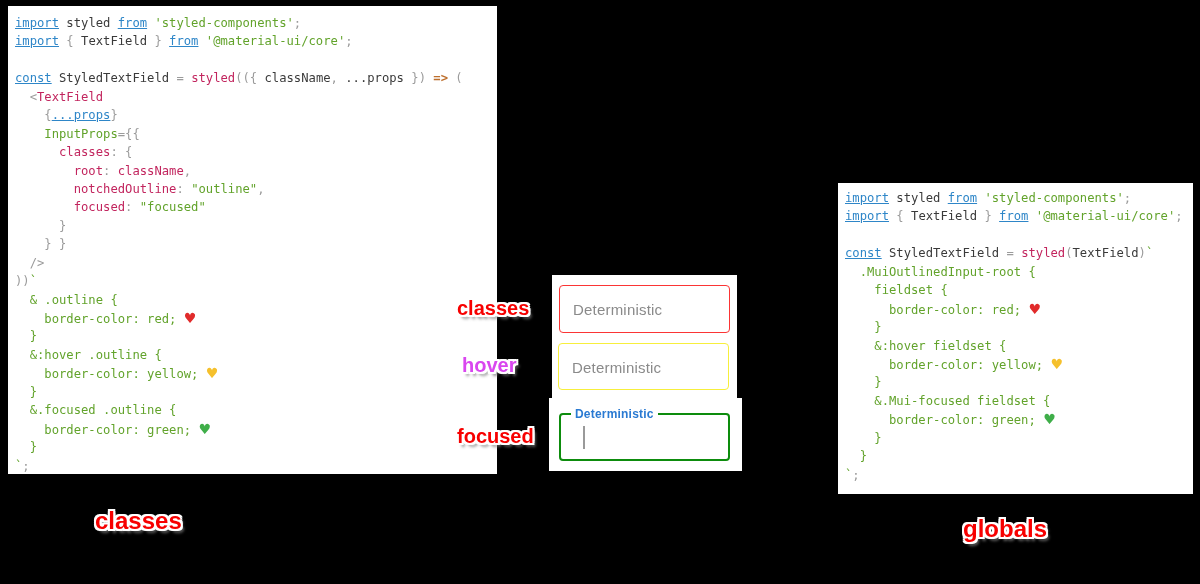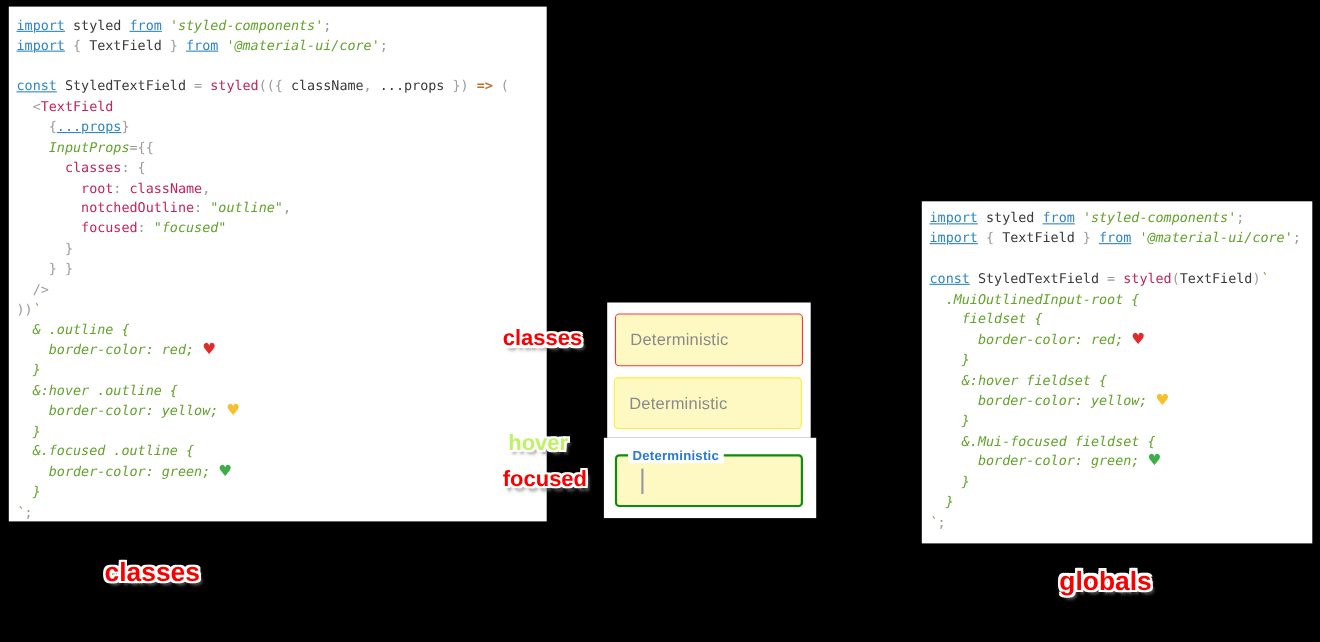--- a/index.html
+++ b/index.html
@@ -11,32 +11,32 @@
     position:absolute;background:#fff;
     font-family:"DejaVu Sans Mono",monospace;
     font-size:12.2px;line-height:18.45px;white-space:pre;overflow:hidden;
   }
   #left-code{left:8px;top:6px;width:489px;height:468px;padding:8px 0 0 7px;box-sizing:border-box;}
   #right-code{left:838px;top:183px;width:355px;height:311px;padding:6px 0 0 7px;box-sizing:border-box;}
   .code-line{height:18.45px;}
   .tok-kw{color:var(--kw);text-decoration:underline;}
   .tok-pl{color:var(--pl);}
   .tok-pun{color:var(--pun);}
-  .tok-gr{color:var(--gr);font-style:italic;}
+  .tok-gr{color:var(--gr);}
   .tok-mg{color:var(--mg);}
   .tok-ar{color:var(--ar);font-weight:bold;}
   .tok-hr{color:var(--hr);font-family:"DejaVu Sans",sans-serif;font-size:14px;}
   .tok-hy{color:var(--hy);font-family:"DejaVu Sans",sans-serif;font-size:14px;}
   .tok-hg{color:var(--hg);font-family:"DejaVu Sans",sans-serif;font-size:14px;}
 
   .mid-panel{position:absolute;background:#fff;}
   #mid-a{left:552px;top:275px;width:185px;height:123px;}
   #mid-b{left:549px;top:398px;width:193px;height:73px;}
 
-  .tf{position:absolute;background:#fef9c3;border-radius:4px;box-sizing:border-box;}
+  .tf{position:absolute;background:#ffffff;border-radius:4px;box-sizing:border-box;}
   #tf-default{left:559px;top:285px;width:171px;height:48px;}
   #tf-hover{left:558px;top:343px;width:171px;height:47px;}
   #tf-focused{left:559px;top:413px;width:171px;height:48px;}
   .tf .ph{
     position:absolute;left:13px;top:50%;transform:translateY(-50%);
     color:#8a8a8a;font-size:15px;letter-spacing:.2px;
   }
   .float-label{
     position:absolute;left:10px;top:-8px;background:#fff;padding:0 4px;
     font-size:12px;line-height:14px;font-weight:bold;letter-spacing:.2px;
@@ -75,17 +75,17 @@
 <div id="tf-hover" class="tf" style="border: 1.5px solid rgb(247, 239, 60);">
   <span class="ph">Deterministic</span>
 </div>
 
 <div id="tf-focused" class="tf" style="border: 2px solid rgb(13, 140, 13);">
   <span class="float-label" style="color: rgb(42, 122, 210);">Deterministic</span>
   <span class="caret"></span>
 </div>
 
 <div id="lbl-default" class="state-label" style="color: rgb(247, 0, 0);">classes</div>
-<div id="lbl-hover" class="state-label" style="color: #bef264; margin-top: 38px;">hover</div>
+<div id="lbl-hover" class="state-label" style="color: #d946ef;">hover</div>
 <div id="lbl-focused" class="state-label" style="color: rgb(247, 0, 0);">focused</div>
 
 <div id="cap-left" class="caption" style="color: rgb(247, 0, 0);">classes</div>
 <div id="cap-right" class="caption" style="color: rgb(247, 0, 0); padding-left: 48px;">globals</div>
 
 </body></html>

